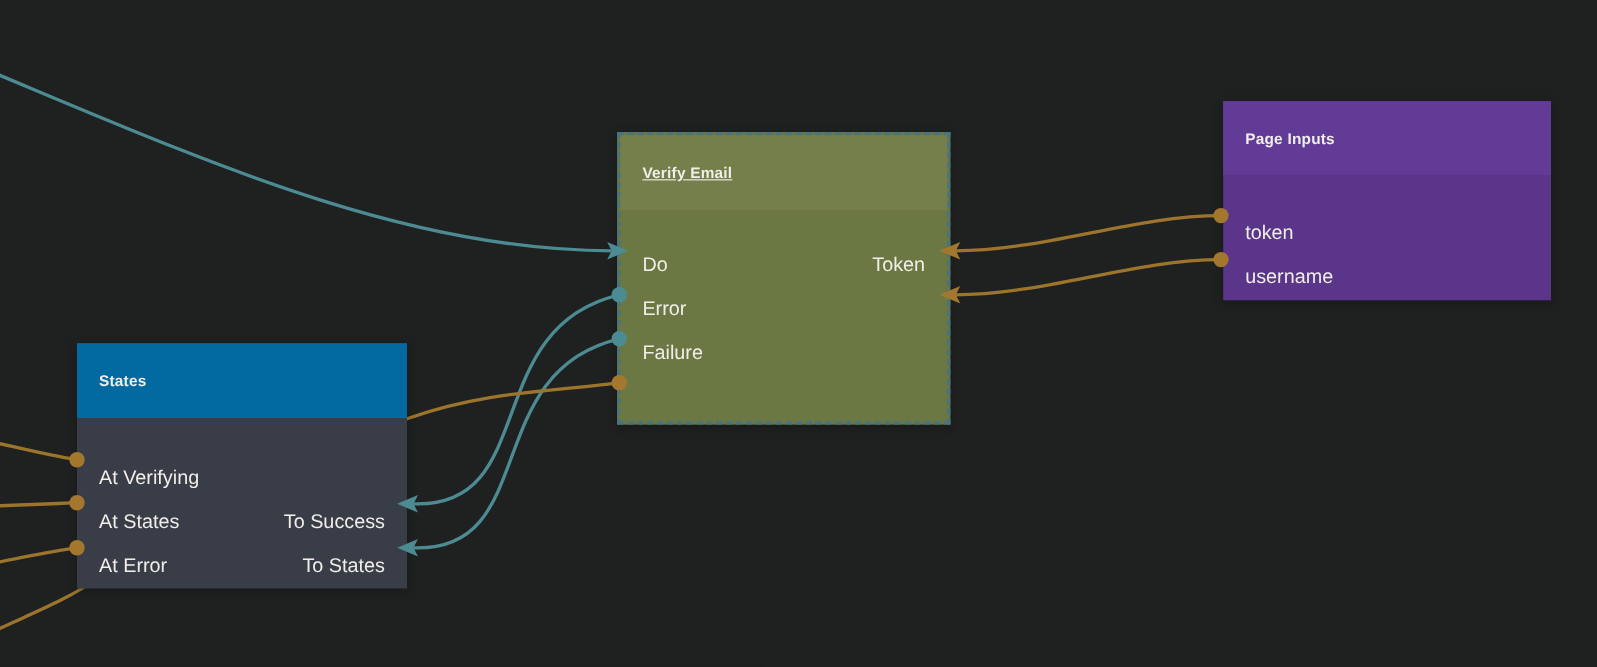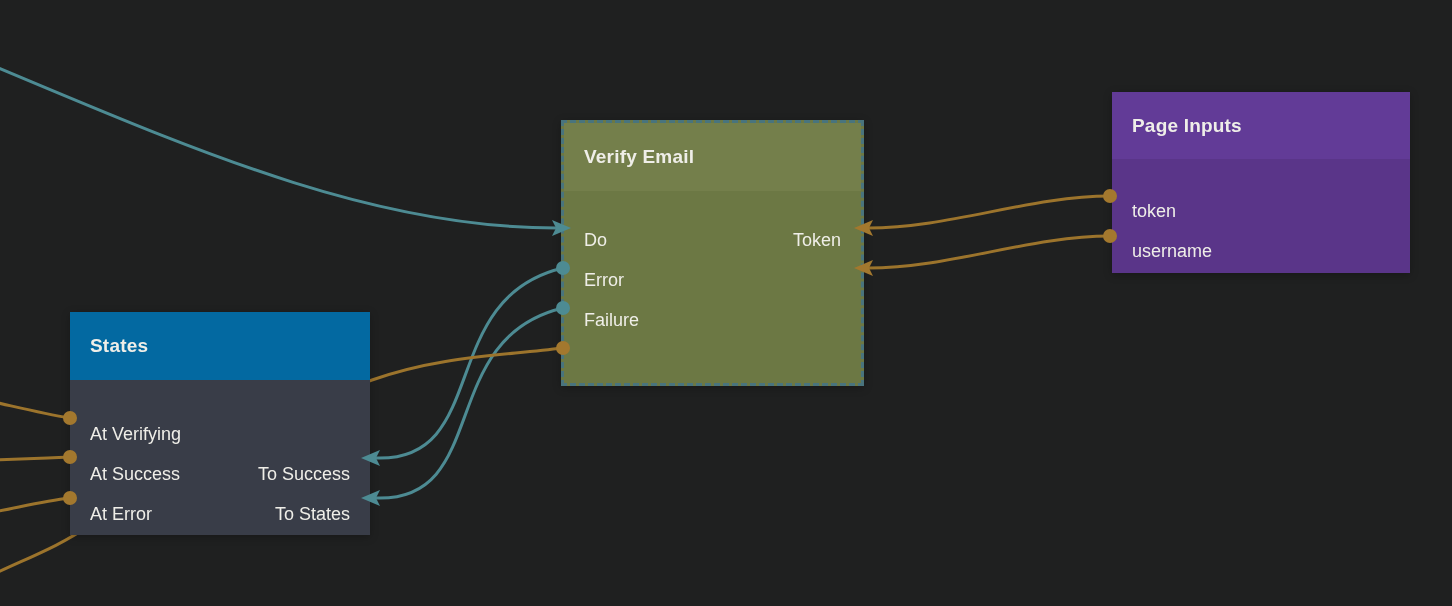--- a/index.html
+++ b/index.html
@@ -27,21 +27,21 @@
     position: absolute;
     z-index: 2;
     box-sizing: border-box;
     color: #efeee8;
     box-shadow: 0 2px 8px rgba(0,0,0,0.25);
   }
   .node .header {
     display: flex;
     align-items: center;
     padding: 0 20px;
-    font-size: 19px;
+    font-size: 14px;
     font-weight: 600;
     letter-spacing: 0.2px;
   }
   .node .body { padding-top: 13px; }
   .port-row {
     height: 40px;
     display: flex;
     align-items: center;
     justify-content: space-between;
     padding: 0 20px;
@@ -50,21 +50,21 @@
   }
   .port-row .plabel { white-space: nowrap; margin-top: 32px; }
 
   
   #node-verify-email {
     left: 561px; top: 120px;
     width: 303px; height: 266px;
     background: #6c7844;
     border: 3px dashed #49747d;
   }
-  #node-verify-email .header { height: 68px; background: #747f4b; margin: -0px; }
+  #node-verify-email .header { height: 68px; background: #747f4b; margin: -0px; text-decoration: underline; }
 
   
   #node-page-inputs {
     left: 1112px; top: 92px;
     width: 298px; height: 181px;
     background: #5a3589;
   }
   #node-page-inputs .header { height: 67px; background: #623b97; }
   #node-page-inputs .body { padding-top: 16px; }
 
@@ -133,21 +133,21 @@
   <div class="node" id="node-states">
     <div class="header">
       <span>States</span>
     </div>
     <div class="body">
       <div class="port-row">
         <span class="plabel">At Verifying</span>
         <span class="plabel"></span>
       </div>
       <div class="port-row">
-        <span class="plabel">At Success</span>
+        <span class="plabel">At States</span>
         <span class="plabel">To Success</span>
       </div>
       <div class="port-row">
         <span class="plabel">At Error</span>
         <span class="plabel">To States</span>
       </div>
     </div>
   </div>
 
   <svg id="overlay-layer" class="layer" viewBox="0 0 1452 606">

